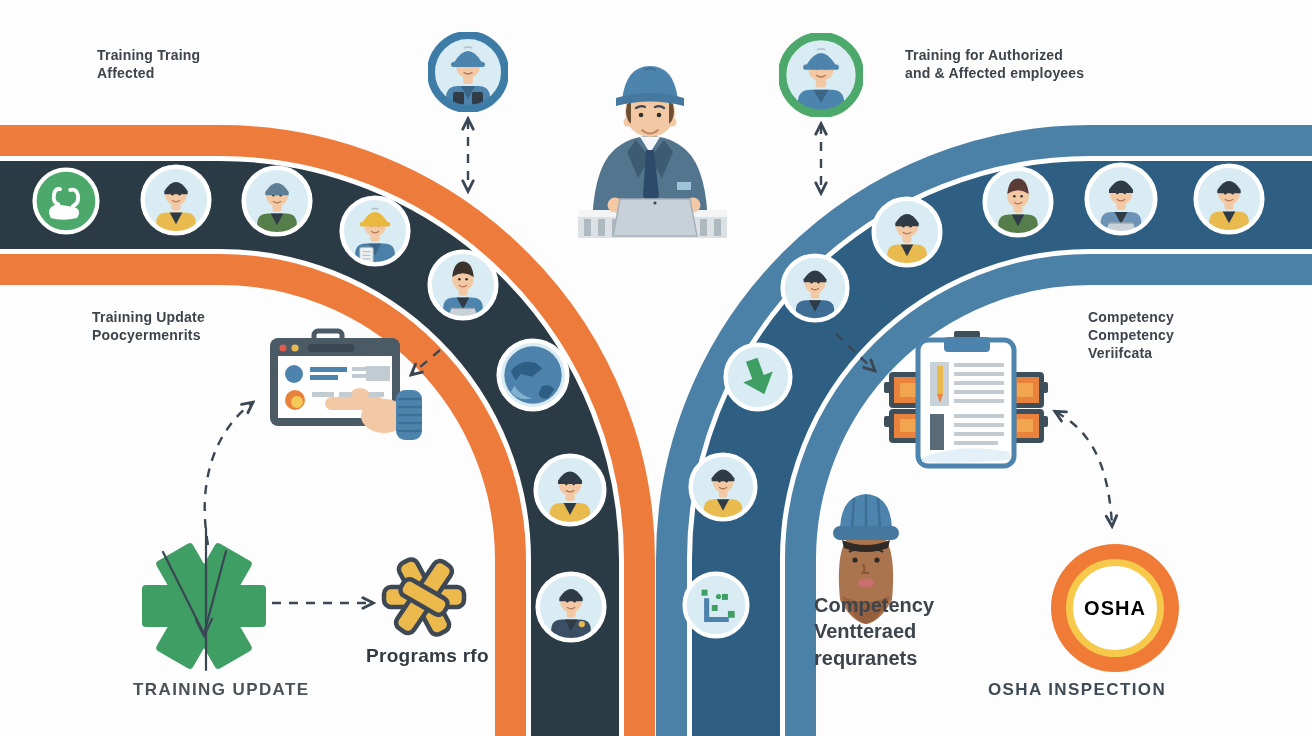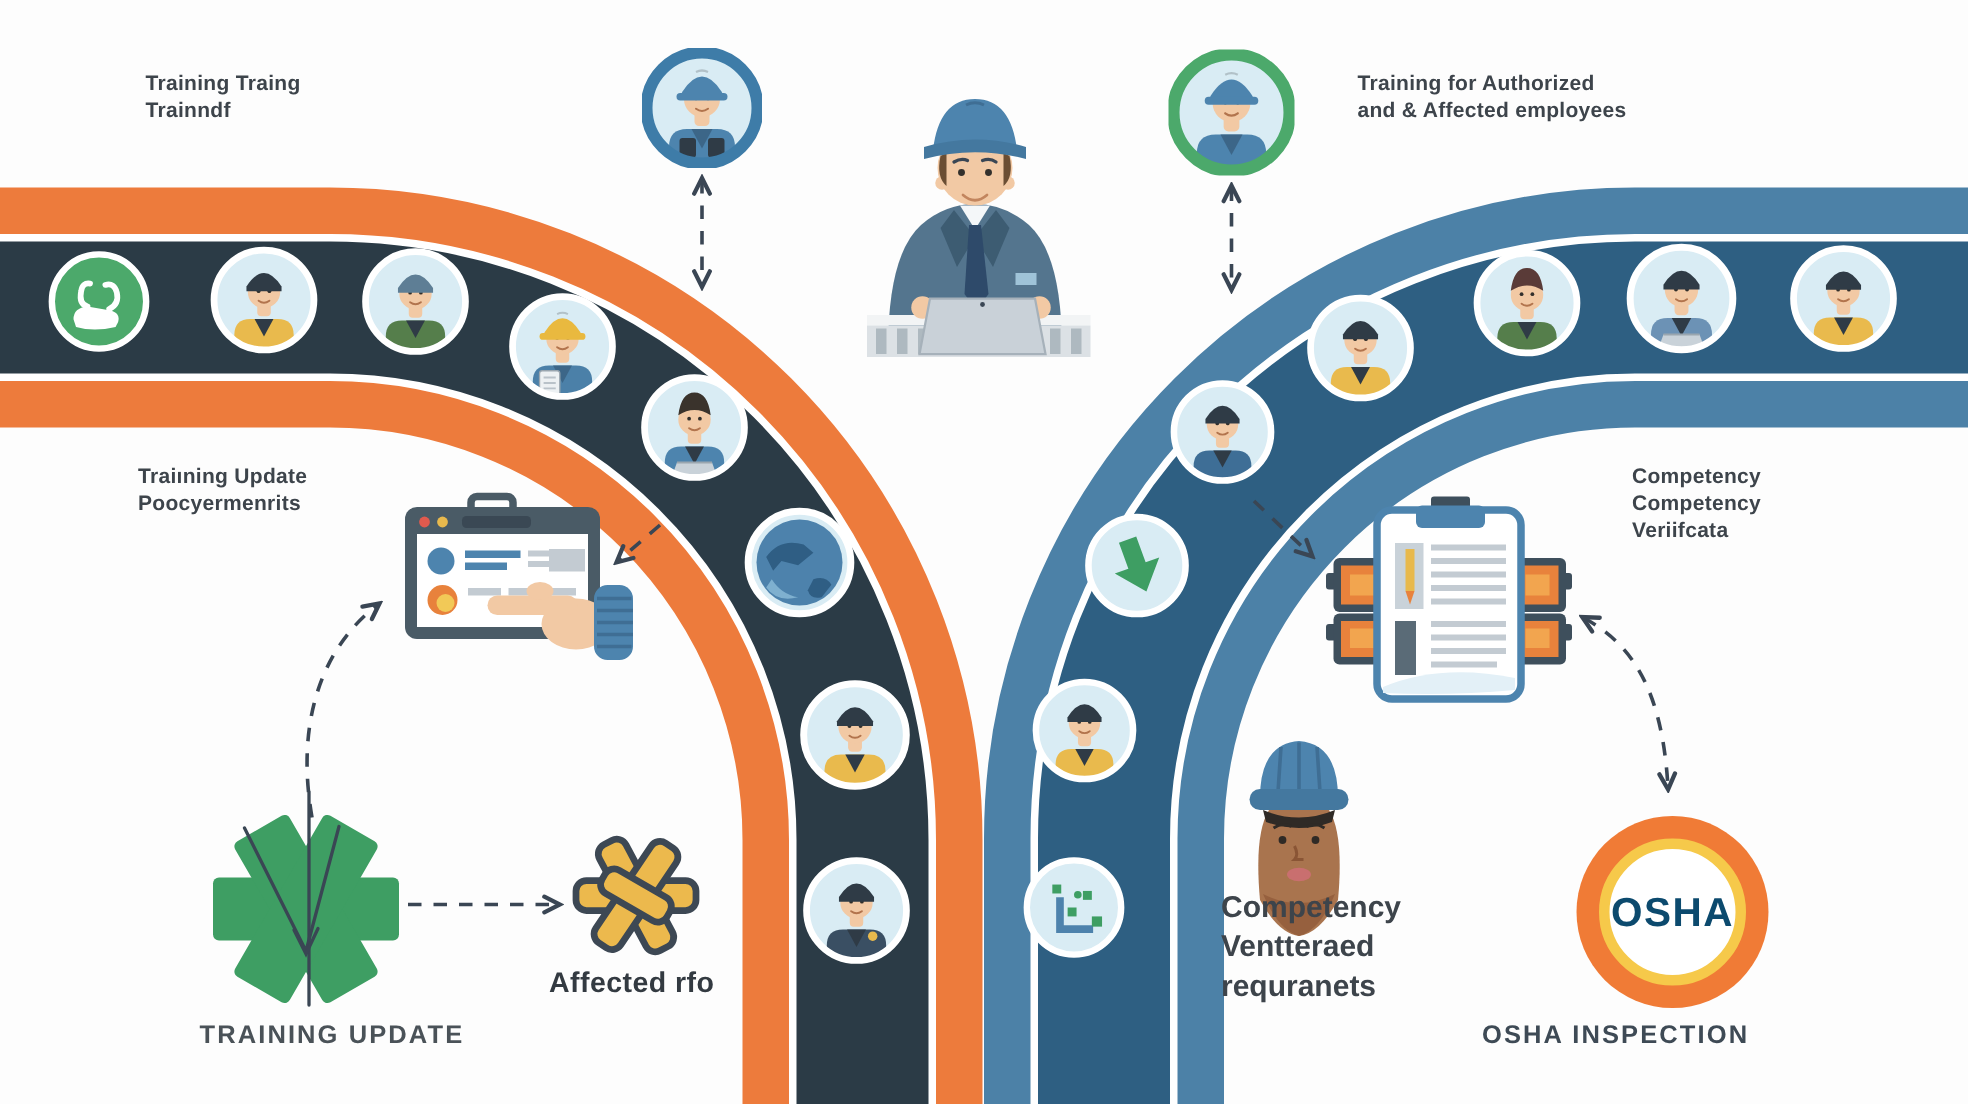--- a/index.html
+++ b/index.html
@@ -12,21 +12,21 @@
   .label{position:absolute;z-index:3;color:var(--text_dark,#3D444B);font-weight:600;font-size:14px;line-height:1.3;letter-spacing:.2px}
   .label span{display:block}
   .caption{position:absolute;z-index:3;color:var(--text_gray,#4A5258);font-size:17px;letter-spacing:1.4px;font-weight:700}
   .gear-caption{position:absolute;z-index:3;color:#333A41;font-size:19px;font-weight:700;letter-spacing:.3px}
   .small-label{position:absolute;z-index:3;color:var(--text_dark,#3D444B);font-weight:600;font-size:20px;line-height:1.32}
   .small-label span{display:block}
   .osha-badge{position:absolute;z-index:3;left:1066px;top:559px;width:98px;height:98px;border-radius:50%;
     background:#ffffff;border:7px solid var(--osha_inner,#F6C94A);
     box-shadow:0 0 0 15px var(--osha_outer,#F07B36);
     display:flex;align-items:center;justify-content:center}
-  .osha-badge span{font-size:27px;font-weight:700;letter-spacing:1px;color:#0c4a6e}
+  .osha-badge span{font-size:20px;font-weight:700;letter-spacing:1px;color:#000000}
   .osha-caption{position:absolute;z-index:3;left:988px;top:680px;width:260px;
     color:#3E4A55;font-size:17px;letter-spacing:1.4px;font-weight:600}
   
   .r-outer-o{fill:none;stroke:var(--orange_band,#ED7B3C);stroke-width:160}
   .r-sep{fill:none;stroke:#ffffff;stroke-width:98}
   .r-lane-o{fill:none;stroke:var(--dark_lane,#2B3B46);stroke-width:88}
   .r-outer-b{fill:none;stroke:var(--blue_band,#4C81A7);stroke-width:160}
   .r-lane-b{fill:none;stroke:var(--blue_lane,#2E5F82);stroke-width:88}
   .dash{fill:none;stroke:var(--arrow,#3A4654);stroke-width:2.4;stroke-dasharray:9 8}
   .thin{fill:none;stroke:var(--arrow,#3A4654);stroke-width:2.2;stroke-linecap:round}
@@ -565,21 +565,21 @@
       <path d="M27 29 q13 -20 26 0 l1 2 h-28 z" fill="#4D84AE"></path>
             <rect x="23" y="30" width="34" height="5" rx="2.5" fill="#4D84AE"></rect>
             <path d="M36 16 q4 -2 8 0" stroke="rgba(0,0,0,.18)" stroke-width="1.5" fill="none"></path>
           </g>
     <circle cx="40" cy="40" r="37" fill="none" stroke="#4CA96B" stroke-width="8"></circle>
   </svg></div>
     </div>
 
   <div class="label" style="left:97px;top:46px">
     <span>Training Traing</span>
-    <span>Trainndf</span>
+    <span>Affected</span>
   </div>
 
   <div class="label" style="left:905px;top:46px">
     <span>Training for Authorized</span>
     <span>and &amp; Affected employees</span>
   </div>
 
   <div class="label" style="left:92px;top:308px">
     <span>Traiıning Update</span>
     <span>Poocyermenrits</span>
@@ -595,21 +595,21 @@
     <span>Competency</span>
     <span>Ventteraed</span>
     <span>requranets</span>
   </div>
 
   <div class="caption" style="left:133px;top:680px">
     <span>TRAINING UPDATE</span>
   </div>
 
   <div class="gear-caption" style="left:366px;top:645px">
-    <span>Affected rfo</span>
+    <span>Programs rfo</span>
   </div>
 
   <div class="osha-badge">
     <span>OSHA</span>
   </div>
 
   <div class="osha-caption">
     <span>OSHA INSPECTION</span>
   </div>
 

